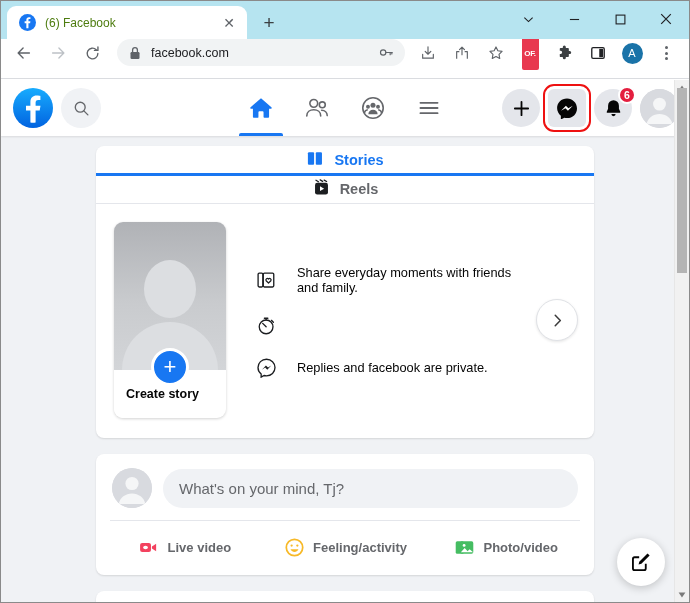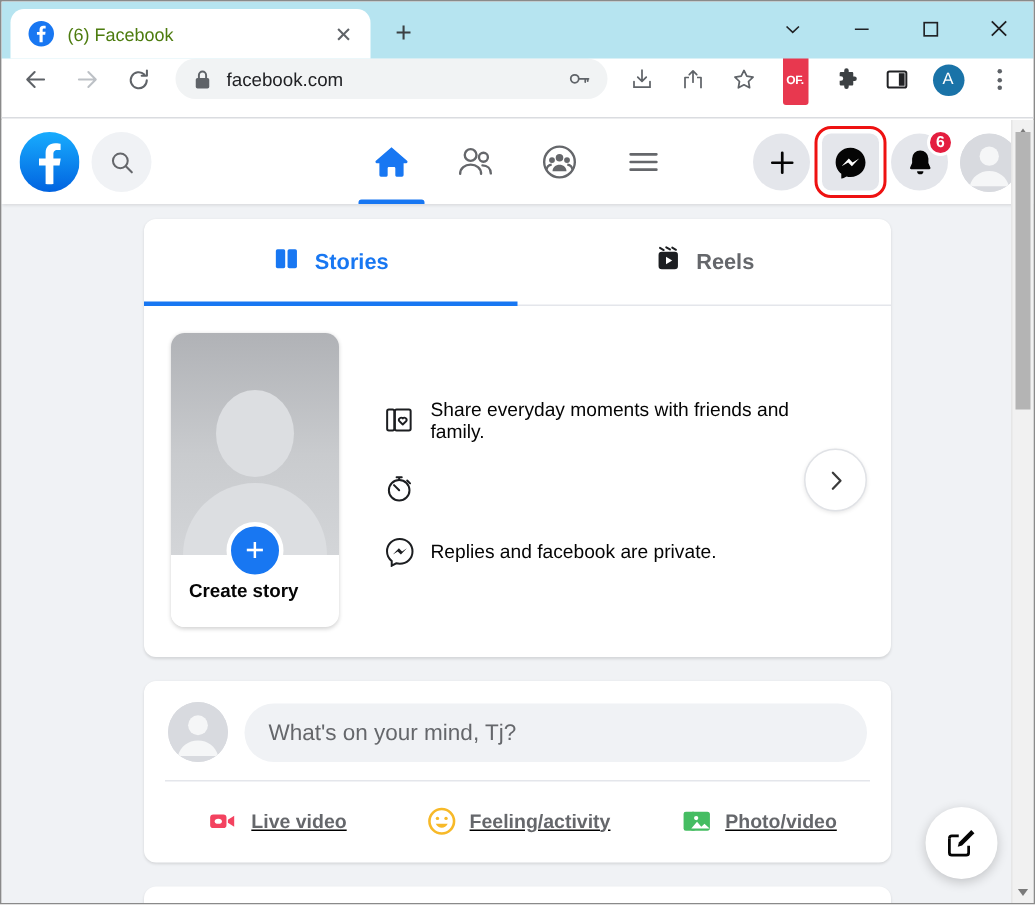--- a/index.html
+++ b/index.html
@@ -207,20 +207,21 @@
     border-radius: 8px;
     box-shadow: 0 1px 2px rgba(0,0,0,0.12);
     margin-bottom: 16px;
   }
 
   
   .story-tabs {
     display: flex;
     border-bottom: 1px solid #e4e6eb;
     height: 58px;
+    flex-direction: column;
   }
   .story-tab {
     flex: 1 1 50%;
     display: flex; align-items: center; justify-content: center;
     gap: 9px;
     font-size: 14.5px; font-weight: bold;
     color: #65676b;
     position: relative;
   }
   .story-tab.active { color: #1877f2; }
@@ -269,21 +270,21 @@
     height: 48px;
     display: flex; align-items: center; justify-content: center;
     font-size: 12.5px; font-weight: bold; color: #050505;
     background: #fff;
   }
   .story-points {
     margin-left: 28px; flex: 1 1 auto;
     display: flex; flex-direction: column; gap: 18px;
     padding-top: 4px;
   }
-  .spt { display: flex; align-items: center; gap: 9px; }
+  .spt { display: flex; align-items: center; gap: 19px; }
   .spt-ico {
     width: 24px; height: 24px; flex: 0 0 24px;
     display: flex; align-items: center; justify-content: center;
     color: #1c1e21;
   }
   .spt-txt { font-size: 12.8px; color: #050505; }
   .story-next {
     width: 42px; height: 42px; flex: 0 0 42px;
     border-radius: 50%; background: #fff;
     border: 1px solid #e0e2e6;
@@ -307,21 +308,20 @@
     flex: 1 1 auto; height: 39px;
     background: #f0f2f5; border-radius: 20px;
     display: flex; align-items: center;
     padding: 0 16px;
     font-size: 15px; color: #65676b;
   }
   .composer-divider { height: 1px; background: #e4e6eb; margin: 0 14px; }
   .composer-actions {
     display: flex; 
     padding: 8px 8px 10px 8px;
-    text-decoration: underline;
   }
   .cact {
     flex: 1 1 33%;
     display: flex; align-items: center; justify-content: center;
     gap: 8px; height: 36px;
     font-size: 13px; font-weight: bold; color: #65676b;
   }
   .cact-ico { width: 22px; height: 22px; display: flex; align-items: center; justify-content: center; }
 
   .card-partial { height: 40px; }

